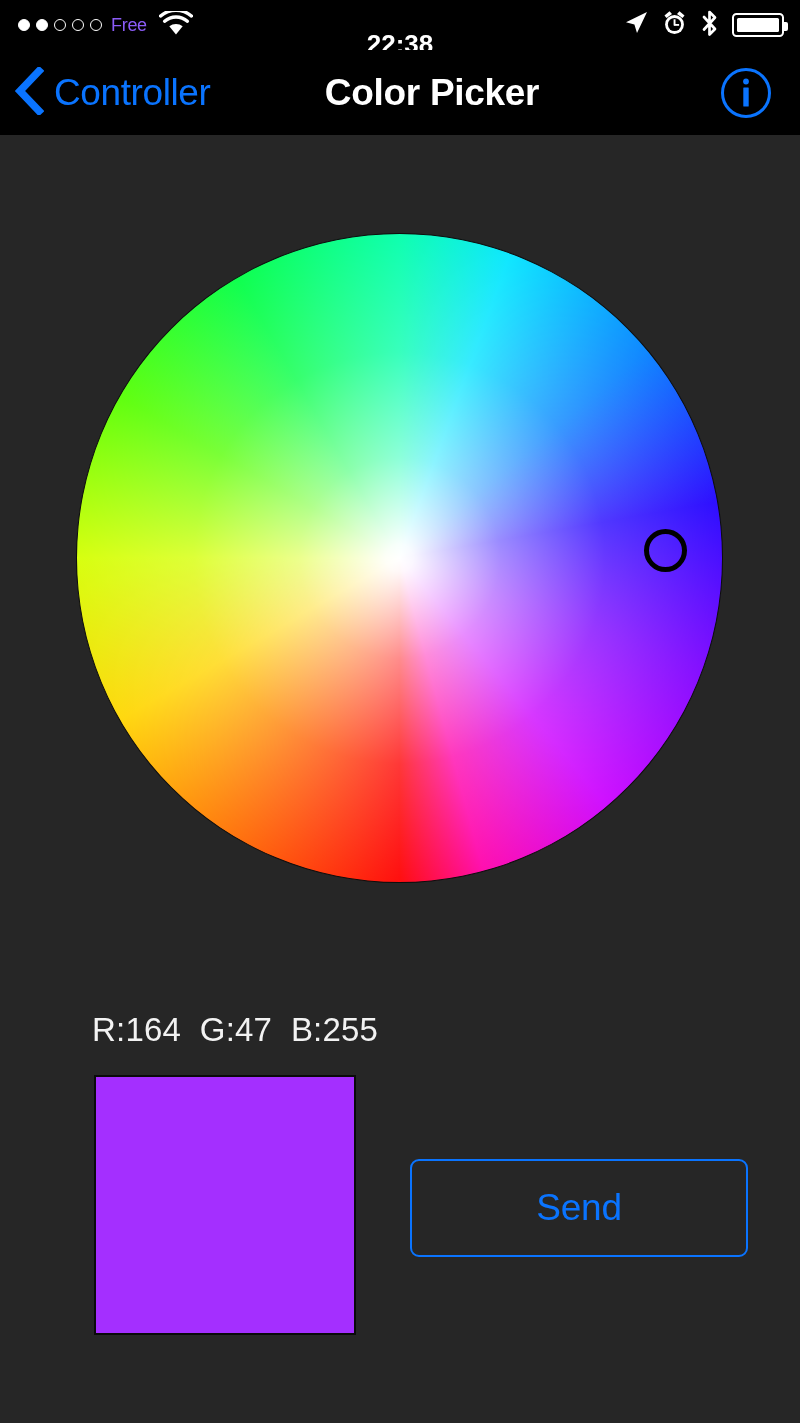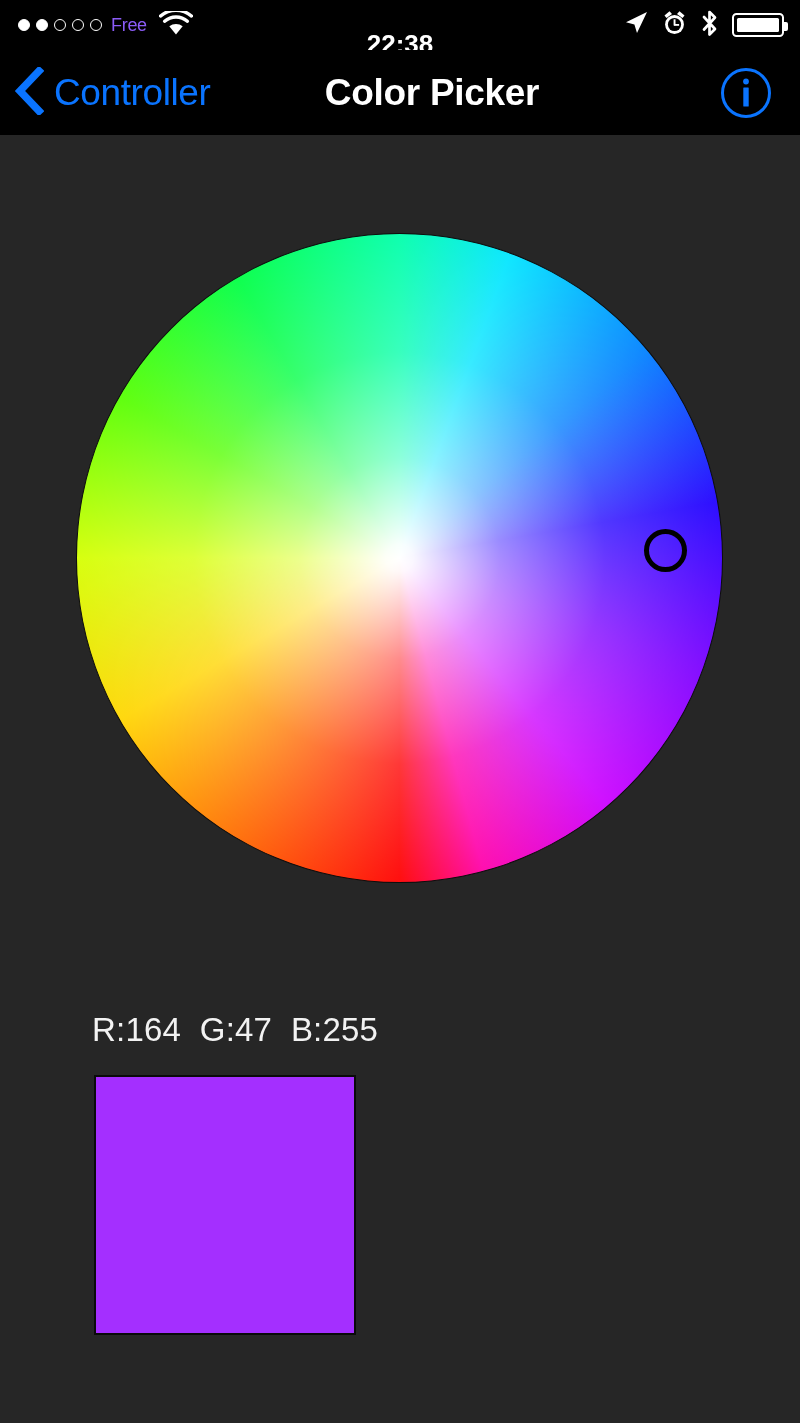--- a/index.html
+++ b/index.html
@@ -264,15 +264,18 @@
 
     <div class="wheel-wrap">
       <div class="wheel"></div>
       <div class="wheel-selector"></div>
     </div>
 
     <div class="rgb-readout">R:164  G:47  B:255</div>
 
     <div class="color-swatch" style="background: rgb(164, 47, 255);"></div>
 
+    <div class="send-button">
+      <span class="send-label">Send</span>
+    </div>
 
   </div>
 </div>
 
 </body></html>

